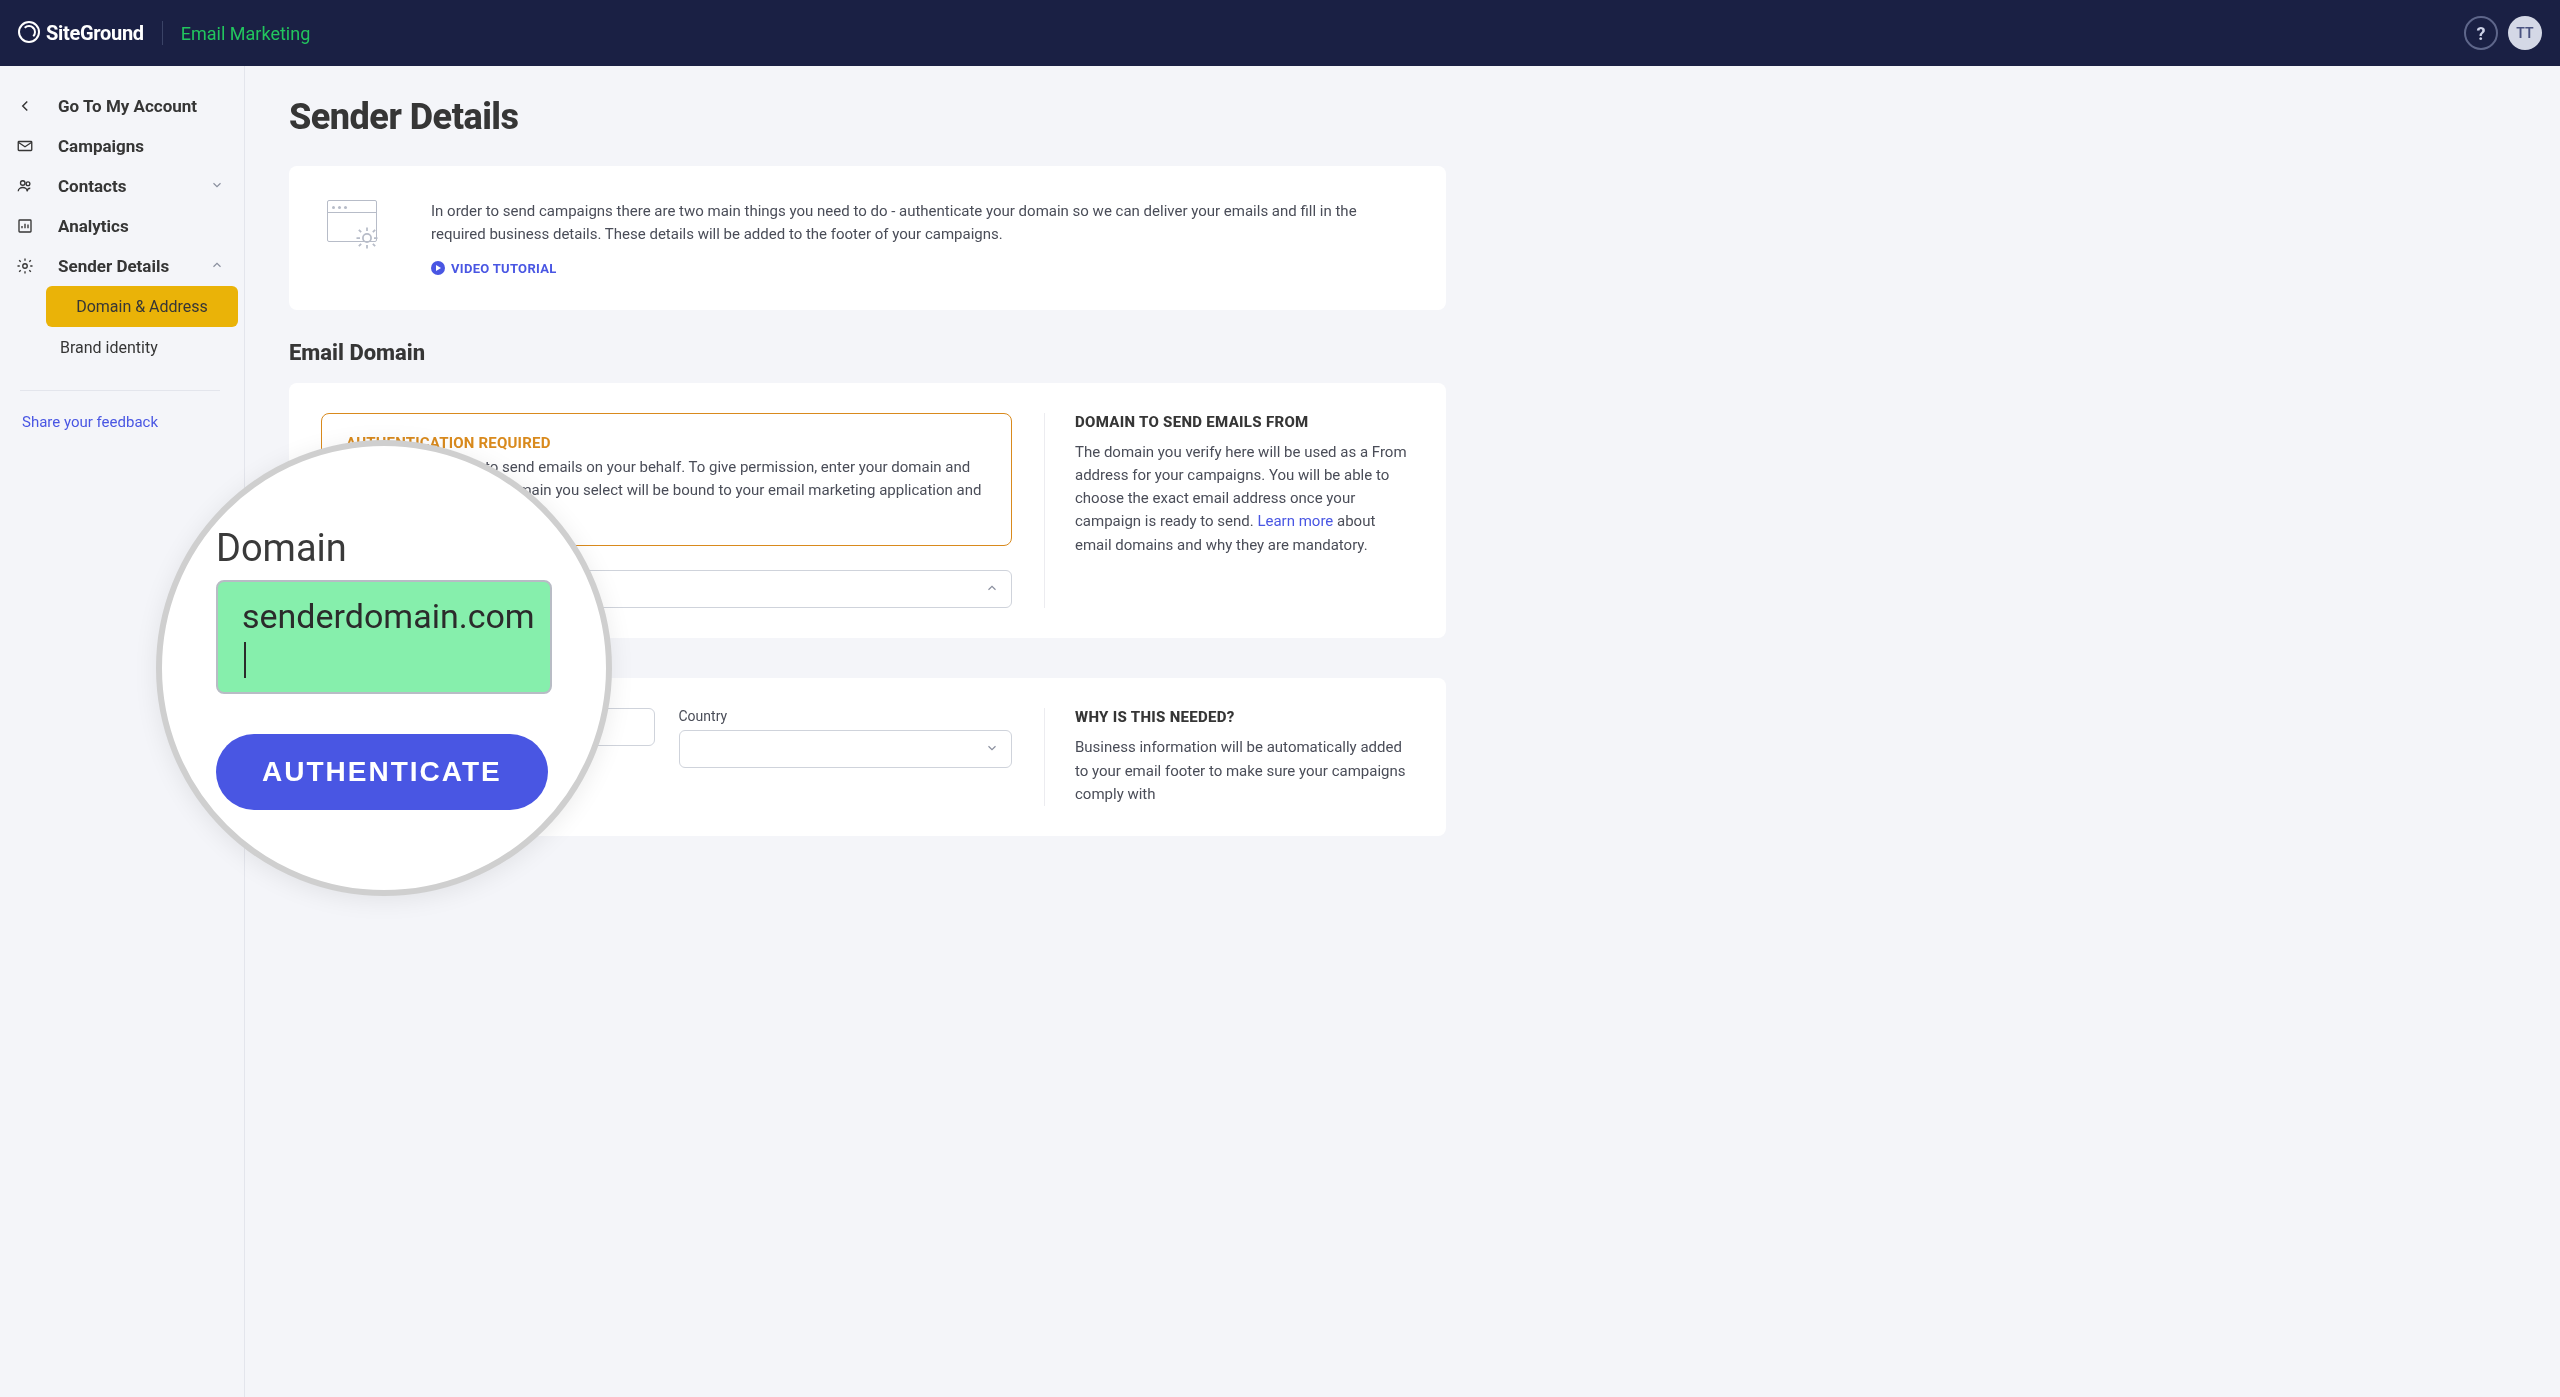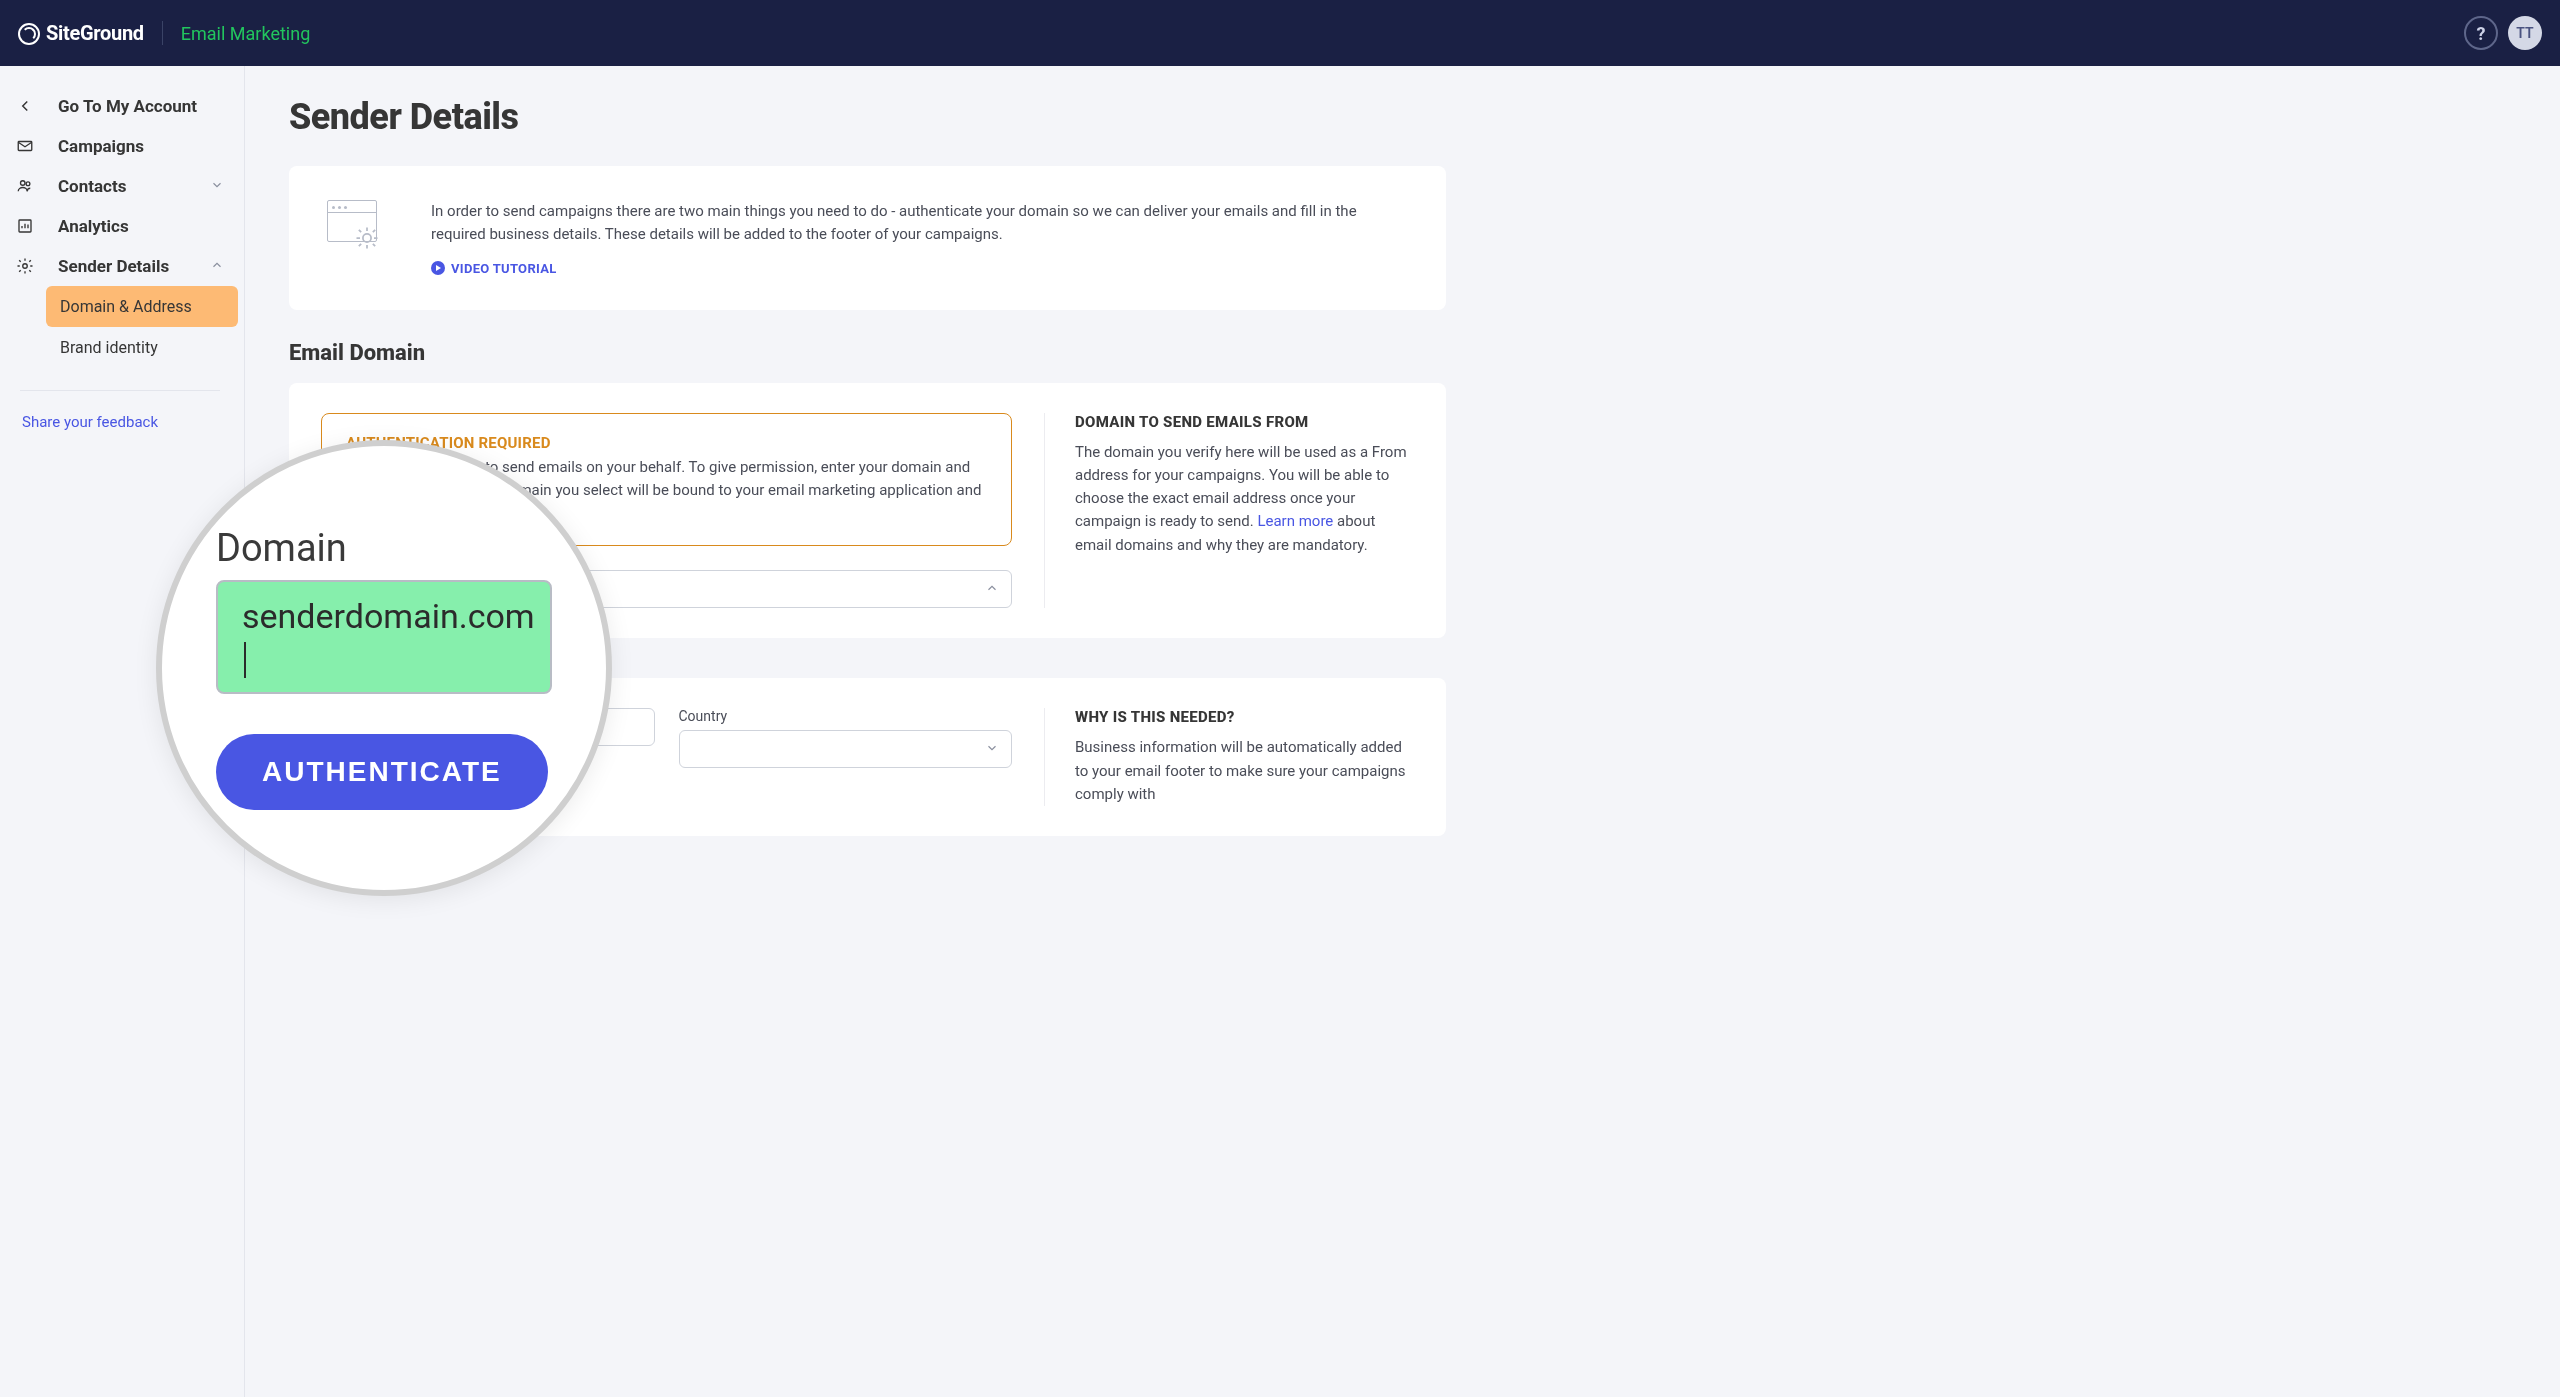--- a/index.html
+++ b/index.html
@@ -1,42 +1,42 @@
 <!DOCTYPE html>
 <html><head>
   <meta charset="utf-8">
   <style>
     * { margin: 0; padding: 0; box-sizing: border-box; }
     body { font-family: -apple-system, BlinkMacSystemFont, "Segoe UI", Roboto, sans-serif; background: #f4f5f9; color: #363636; overflow-x: hidden; }
     
     
     .header { display: flex; align-items: center; justify-content: space-between; background: #1a2044; height: 66px; padding: 0 18px; }
     .header-left { display: flex; align-items: center; gap: 18px; }
-    .logo { display: flex; align-items: flex-end; gap: 6px; color: #fff; font-weight: 700; font-size: 20px; letter-spacing: -0.3px; }
+    .logo { display: flex; align-items: flex-start; gap: 6px; color: #fff; font-weight: 700; font-size: 20px; letter-spacing: -0.3px; }
     .logo-icon { width: 22px; height: 22px; border: 2px solid #fff; border-radius: 50%; position: relative; }
     .logo-icon::before { content: ""; position: absolute; top: 50%; left: 50%; transform: translate(-50%,-50%); width: 10px; height: 10px; border: 2px solid #fff; border-radius: 50%; border-left-color: transparent; border-bottom-color: transparent; }
     .divider-v { width: 1px; height: 24px; background: #3a4366; }
     .header-product { color: #22c55e; font-size: 18px; font-weight: 400; }
     .header-right { display: flex; align-items: center; gap: 10px; }
     .help-btn { width: 34px; height: 34px; border-radius: 50%; border: 2px solid #5e668a; color: #cdd2e8; display: flex; align-items: center; justify-content: center; font-size: 18px; font-weight: 700; cursor: pointer; }
     .avatar { width: 34px; height: 34px; border-radius: 50%; background: #d4d8e6; color: #4a5380; display: flex; align-items: center; justify-content: center; font-size: 14px; font-weight: 600; }
     
     
     .layout { display: flex; min-height: calc(100vh - 66px); }
     .sidebar { width: 245px; background: #f4f5f9; padding: 20px 6px 20px 2px; border-right: 1px solid #e3e5ec; }
     .main { flex: 1; background: #f4f5f9; padding: 30px 44px 40px 44px; max-width: 1245px; }
     
     
     .nav-item { display: flex; align-items: center; gap: 24px; padding: 10px 14px; font-size: 17px; font-weight: 700; color: #363636; cursor: pointer; border-radius: 6px; }
     .nav-back { font-weight: 700; }
     .nav-item .nav-icon { width: 18px; height: 18px; display: flex; align-items: center; justify-content: center; color: #363636; }
     .nav-item .chev { margin-left: auto; color: #8a8f9e; }
     .nav-sub { padding-left: 44px; }
     .nav-subitem { padding: 11px 14px; font-size: 16px; color: #363636; cursor: pointer; border-radius: 6px; }
-    .nav-subitem.active { background: #fdba74; }
+    .nav-subitem.active { background: #eab308; text-align: center; }
     .nav-divider { height: 1px; background: #e3e5ec; margin: 22px 18px; }
     .feedback-link { color: #4956e3; font-size: 15px; padding: 0 20px; cursor: pointer; }
     
     
     h1 { font-size: 36px; font-weight: 800; margin-bottom: 28px; letter-spacing: -0.5px; }
     h2 { font-size: 22px; font-weight: 800; margin: 30px 0 18px; }
     
     .intro-card { background: #fff; border-radius: 8px; padding: 34px 38px; display: flex; gap: 38px; align-items: flex-start; }
     .intro-illust { width: 66px; height: 60px; position: relative; flex-shrink: 0; }
     .illust-window { position: absolute; top: 0; left: 0; width: 50px; height: 42px; border: 1.5px solid #b7bcc8; background: #fff; border-radius: 2px; }

